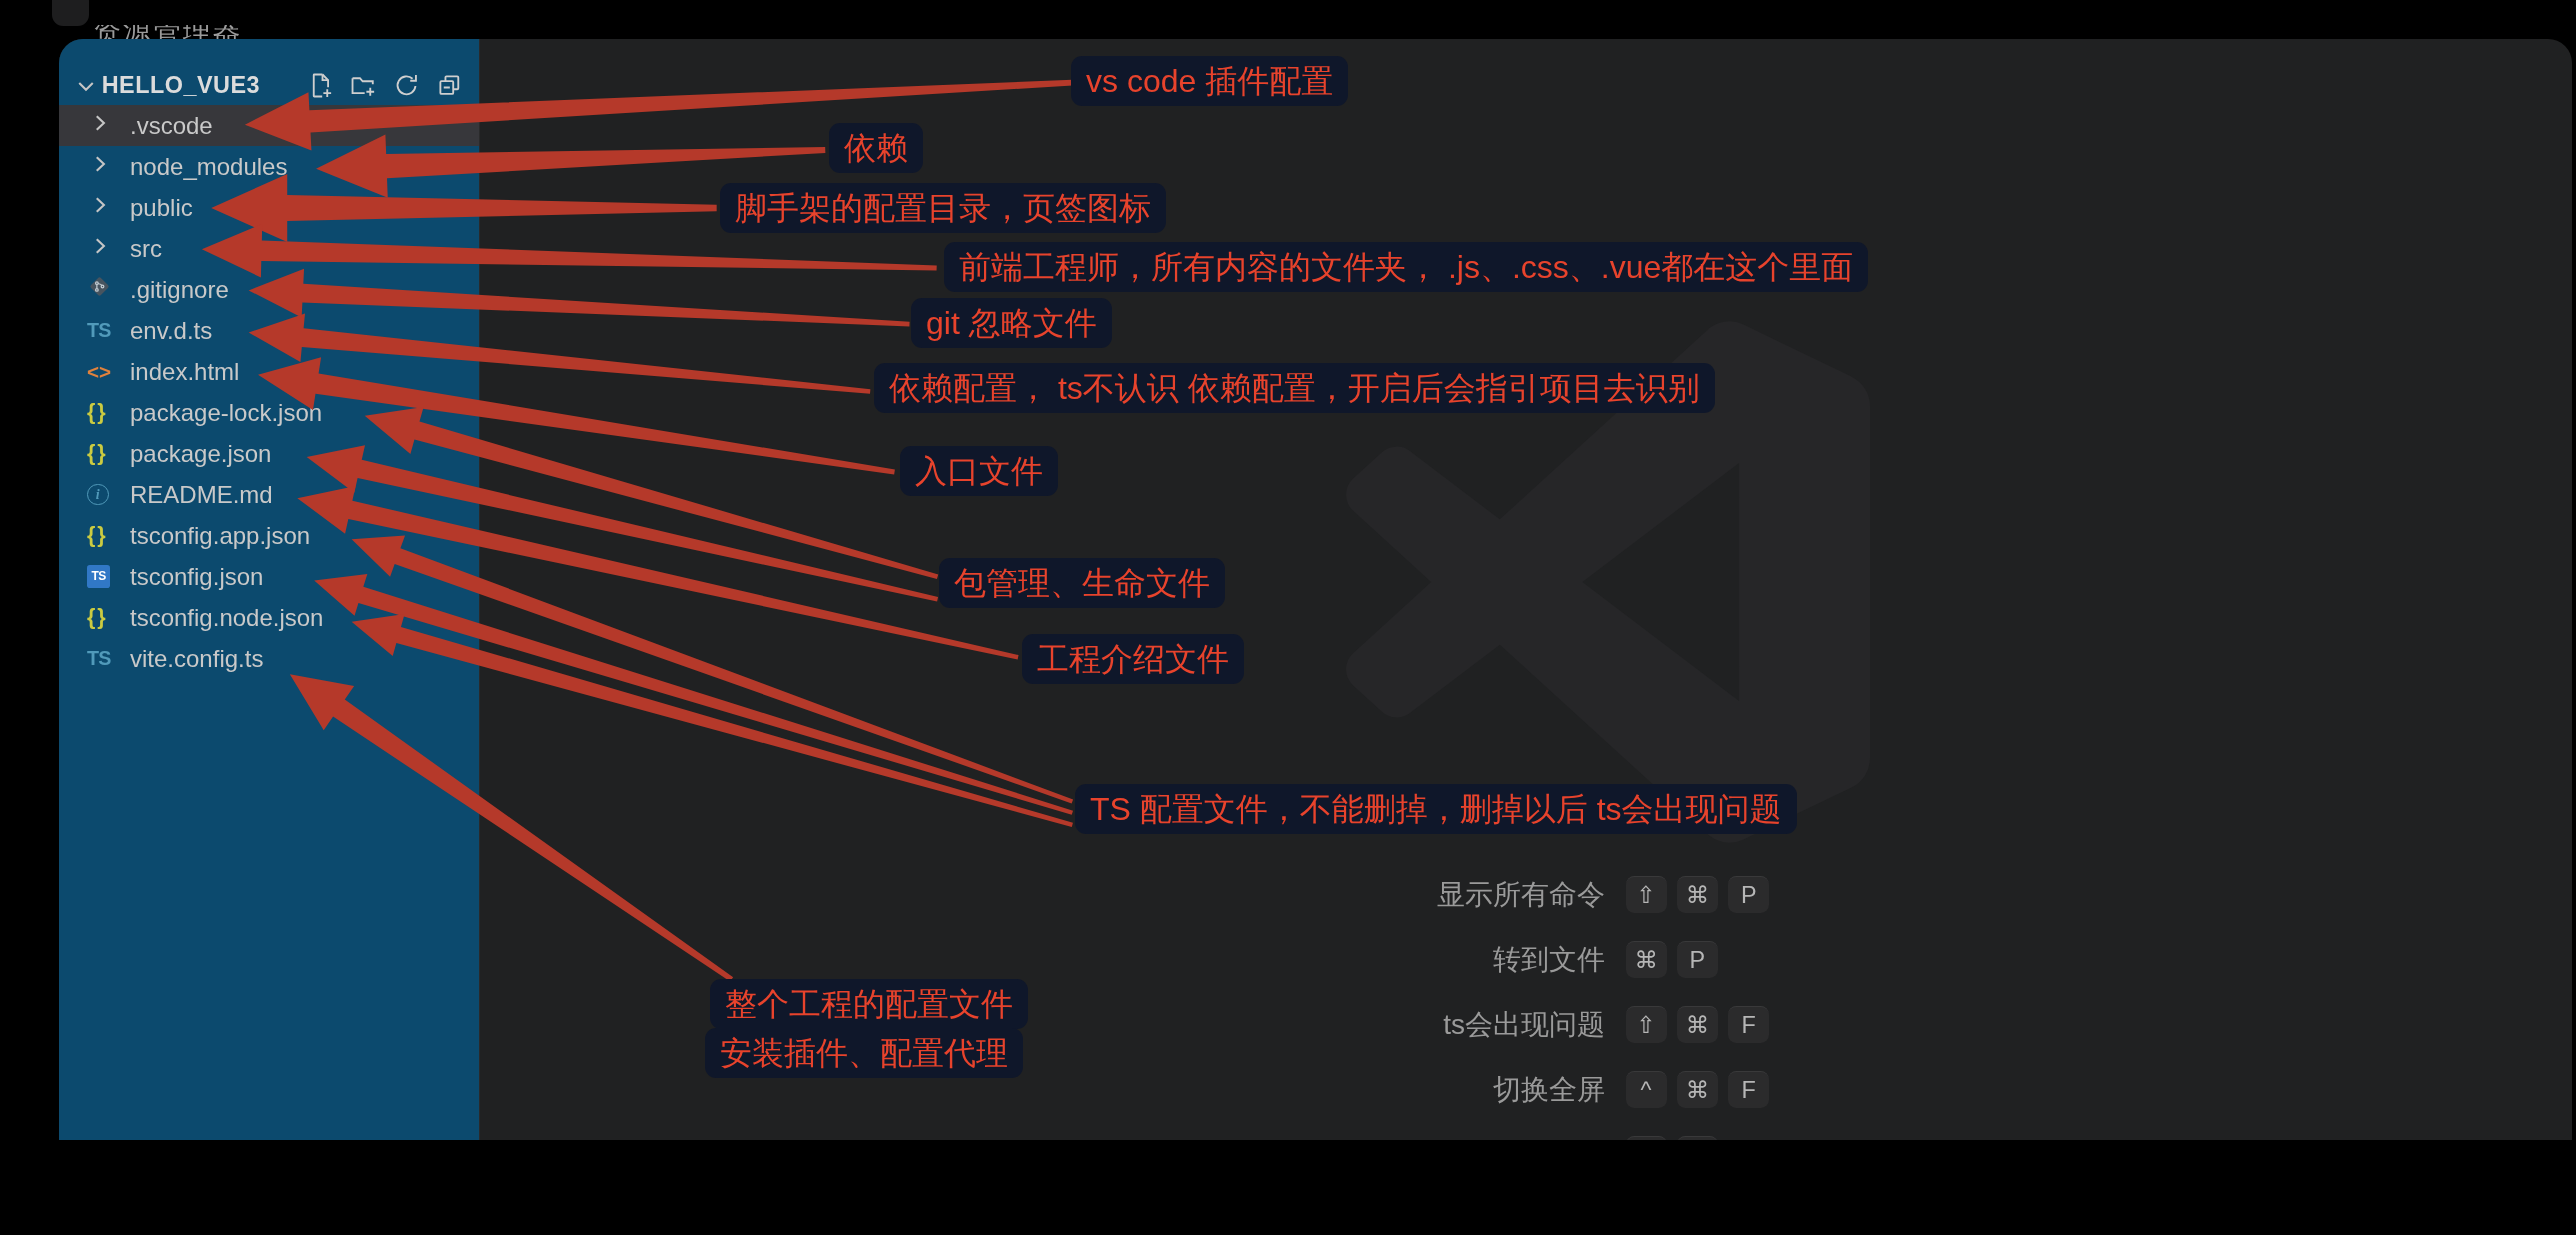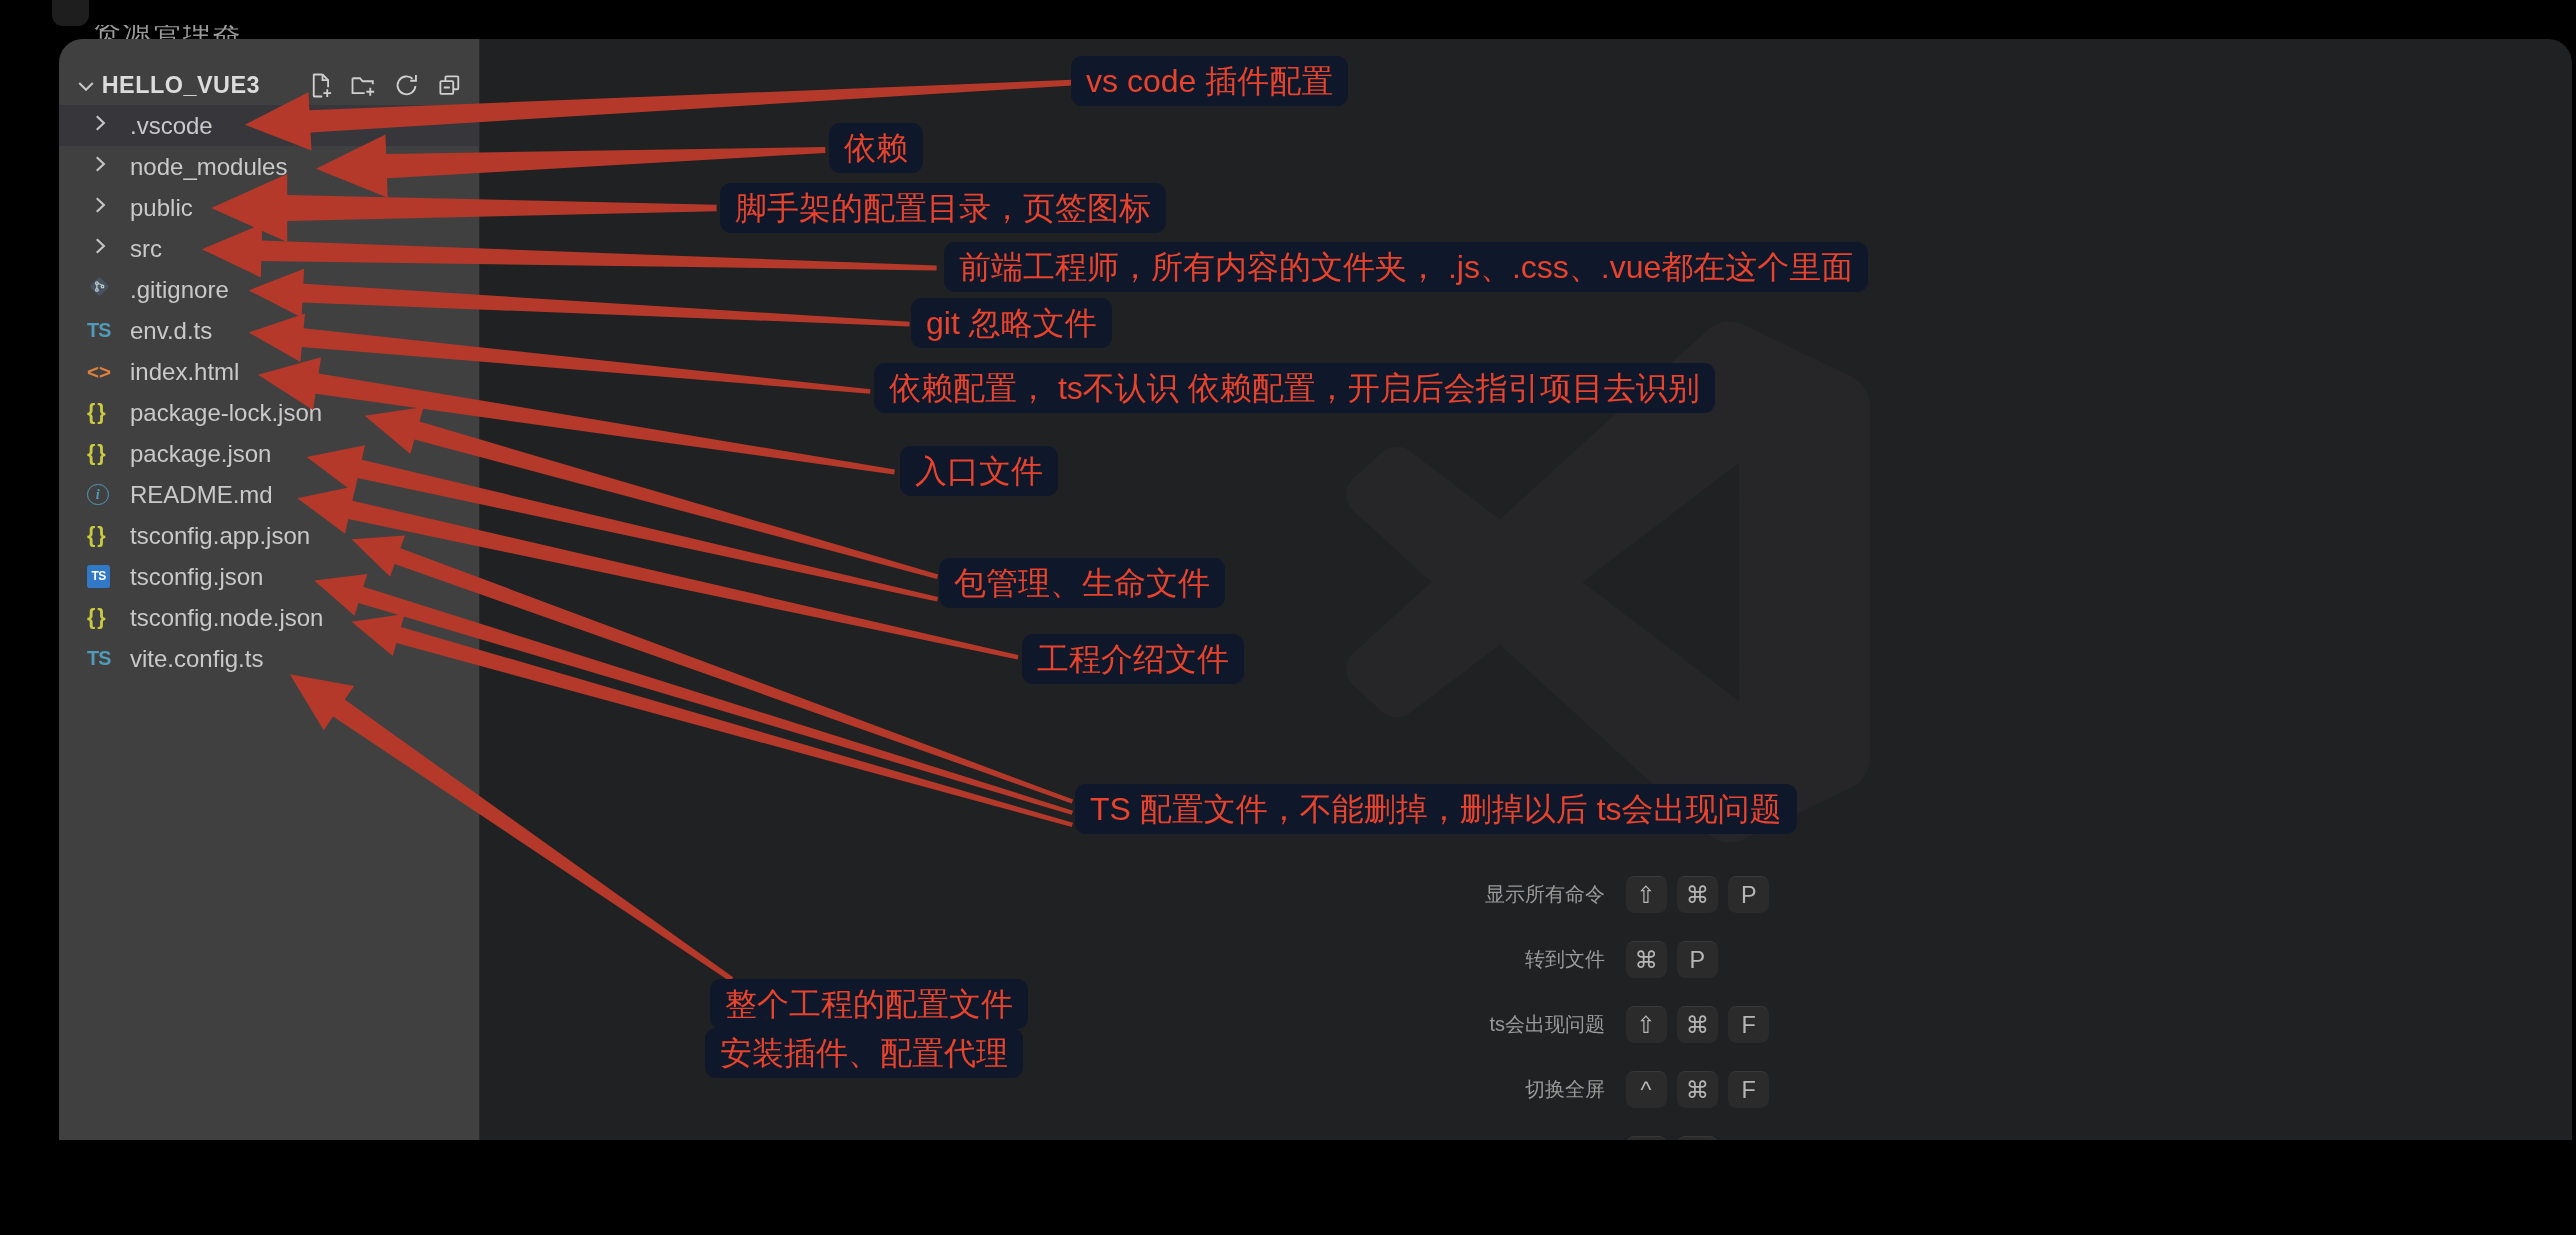--- a/index.html
+++ b/index.html
@@ -11,21 +11,21 @@
   }
   .abs{position:absolute;}
 
   
   #vscode-window{
     left:35px;top:39px;width:2513px;height:1162px;border-radius:24px;
     background:#202122;overflow:hidden;
   }
   #explorer-sidebar{
     position:absolute;left:0;top:0;width:421px;height:100%;
-    background:#404040;border-right:0.9px solid #2a2a2b;
+    background:#0c4a6e;border-right:0.9px solid #2a2a2b;
   }
   #explorer-header{
     position:absolute;left:0;top:28px;width:100%;height:37px;
     display:flex;align-items:center;padding:0 15px;color:#d6d6d6;
   }
   #project-caret{width:24px;height:24px;display:flex;align-items:center;justify-content:center;flex:0 0 auto;}
   #project-name{font-size:23.4px;font-weight:700;letter-spacing:0.5px;color:#dcdcdc;margin-left:3.7px;flex:1 1 auto;}
   #explorer-toolbar{display:flex;gap:14px;align-items:center;}
   .tb-icon{width:29px;height:29px;display:flex;align-items:center;justify-content:center;cursor:pointer;}
   .tb-icon svg{width:27px;height:27px;}
@@ -50,21 +50,21 @@
   .ts-badge{
     width:23.4px;height:23.4px;background:#3178c6;border-radius:2.8px;color:#fff;
     display:flex;align-items:center;justify-content:center;font-size:12px;font-weight:700;letter-spacing:-0.5px;
   }
   .git-diamond svg{width:25px;height:25px;}
 
   
   #watermark-logo{left:1245px;top:281px;width:608px;height:524px;}
   #shortcut-list{left:1059px;top:837px;width:730px;}
   .sc-row{display:flex;align-items:center;height:37px;margin-bottom:28px;}
-  .sc-label{width:487px;text-align:right;color:#9a9a9a;font-size:20px;}
+  .sc-label{width:487px;text-align:right;color:#9a9a9a;font-size:28px;}
   .sc-keys{display:flex;gap:10.3px;margin-left:20.6px;}
   .keycap{
     min-width:41px;height:37px;padding:0 5.6px;background:#2b2b2c;border-radius:8.4px;
     border-top:0.9px solid #39393a;display:flex;align-items:center;justify-content:center;
     color:#b6b6b6;font-size:23.4px;
   }
 
   
   #corner-stub{left:28px;top:-11.2px;width:37px;height:37px;background:#1e1e1f;border-radius:11.2px;}
   #panel-title-clip{left:69px;top:25px;height:18px;overflow:hidden;}

